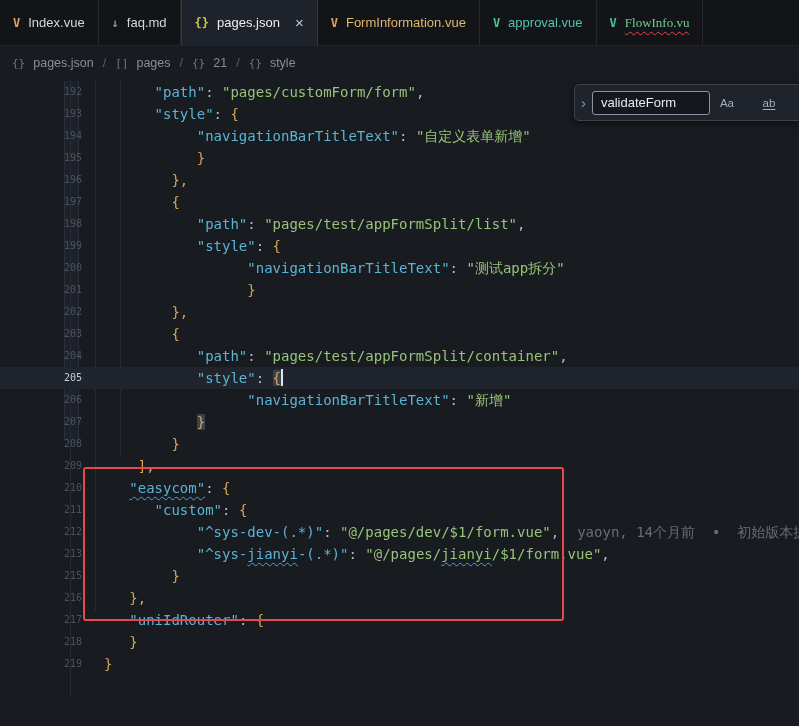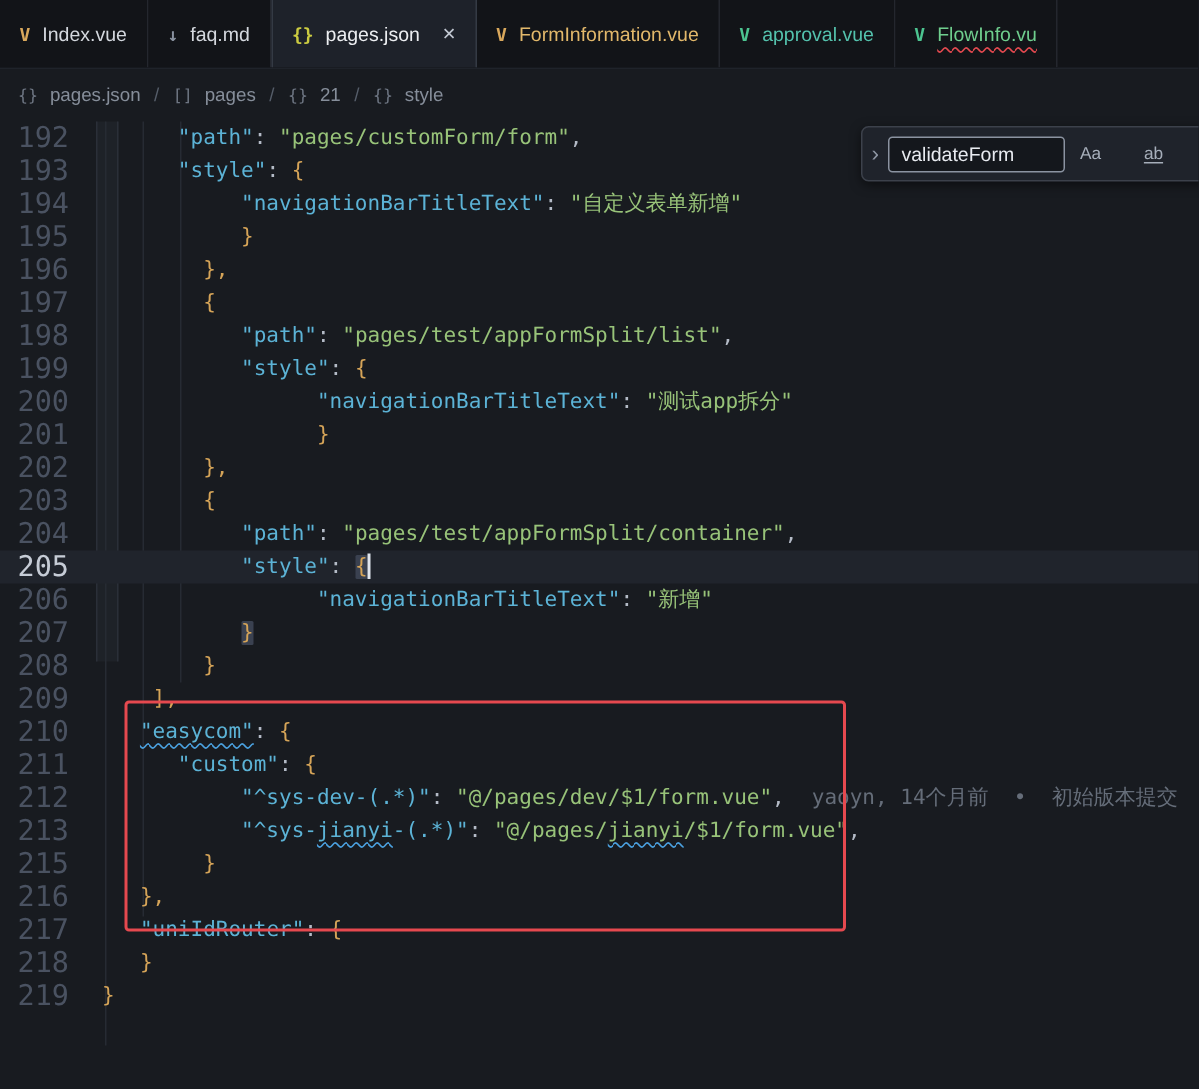--- a/index.html
+++ b/index.html
@@ -21,40 +21,40 @@
     align-items:stretch;overflow:hidden;border-bottom:1px solid #1f232a;
   }
   .tab{
     display:flex;align-items:center;gap:8px;padding:0 13px;
     border-right:1px solid #24272e;font-size:13px;white-space:nowrap;
     cursor:pointer;background:var(--c-tab_bar);
   }
   .tab.active{background:var(--c-active_tab);border-right:1px solid #343a44;border-left:1px solid #343a44;}
   .tab-icon{font-family:"DejaVu Sans Mono","Liberation Mono",monospace;font-weight:bold;font-size:12px;}
   .tab-close{color:#c2c8d2;margin-left:7px;font-size:15px;line-height:1;}
-  .wavy-red{text-decoration:underline wavy var(--c-wavy_error);text-decoration-thickness:1px;text-underline-offset:4px;}
+  .wavy-red{text-decoration:underline wavy var(--c-wavy_error);text-decoration-thickness:1px;text-underline-offset:4px;font-family:Liberation Serif, serif;}
   
   .breadcrumb{
     height:34px;display:flex;align-items:center;gap:8px;padding-left:12px;
     font-size:12.5px;color:#868e9a;background:var(--c-background);
   }
   .bc-icon{font-family:"DejaVu Sans Mono","Liberation Mono",monospace;font-size:11px;color:#6e7683;}
   .bc-sep{color:#565e6a;padding:0 1px;}
   
   .editor{
     position:absolute;top:79px;left:0;right:0;bottom:0;
     font-family:"DejaVu Sans Mono","Liberation Mono",monospace;
     font-size:14px;line-height:22px;
   }
   .code-area{position:absolute;top:2px;left:0;right:0;}
   .row{display:flex;height:22px;white-space:pre;position:relative;z-index:1;}
   .row.active-line{background:#20242c;}
   .gutter{
     flex:0 0 46px;width:46px;text-align:right;color:var(--c-line_number);
-    font-size:19px;user-select:none;
+    font-size:10px;user-select:none;margin-left:36px;
   }
   .row.active-line .gutter{color:var(--c-active_line_number);}
   .line-content{padding-left:22px;white-space:pre;}
   .tk{color:var(--c-key);}
   .ts{color:var(--c-string);}
   .tp{color:var(--c-punct);}
   .tg{color:var(--c-brace);}
   .wavy{text-decoration:underline wavy var(--c-wavy_info);text-decoration-thickness:1px;text-underline-offset:3px;}
   .match{background:#3a4150;border-radius:1px;}
   .cursor{

